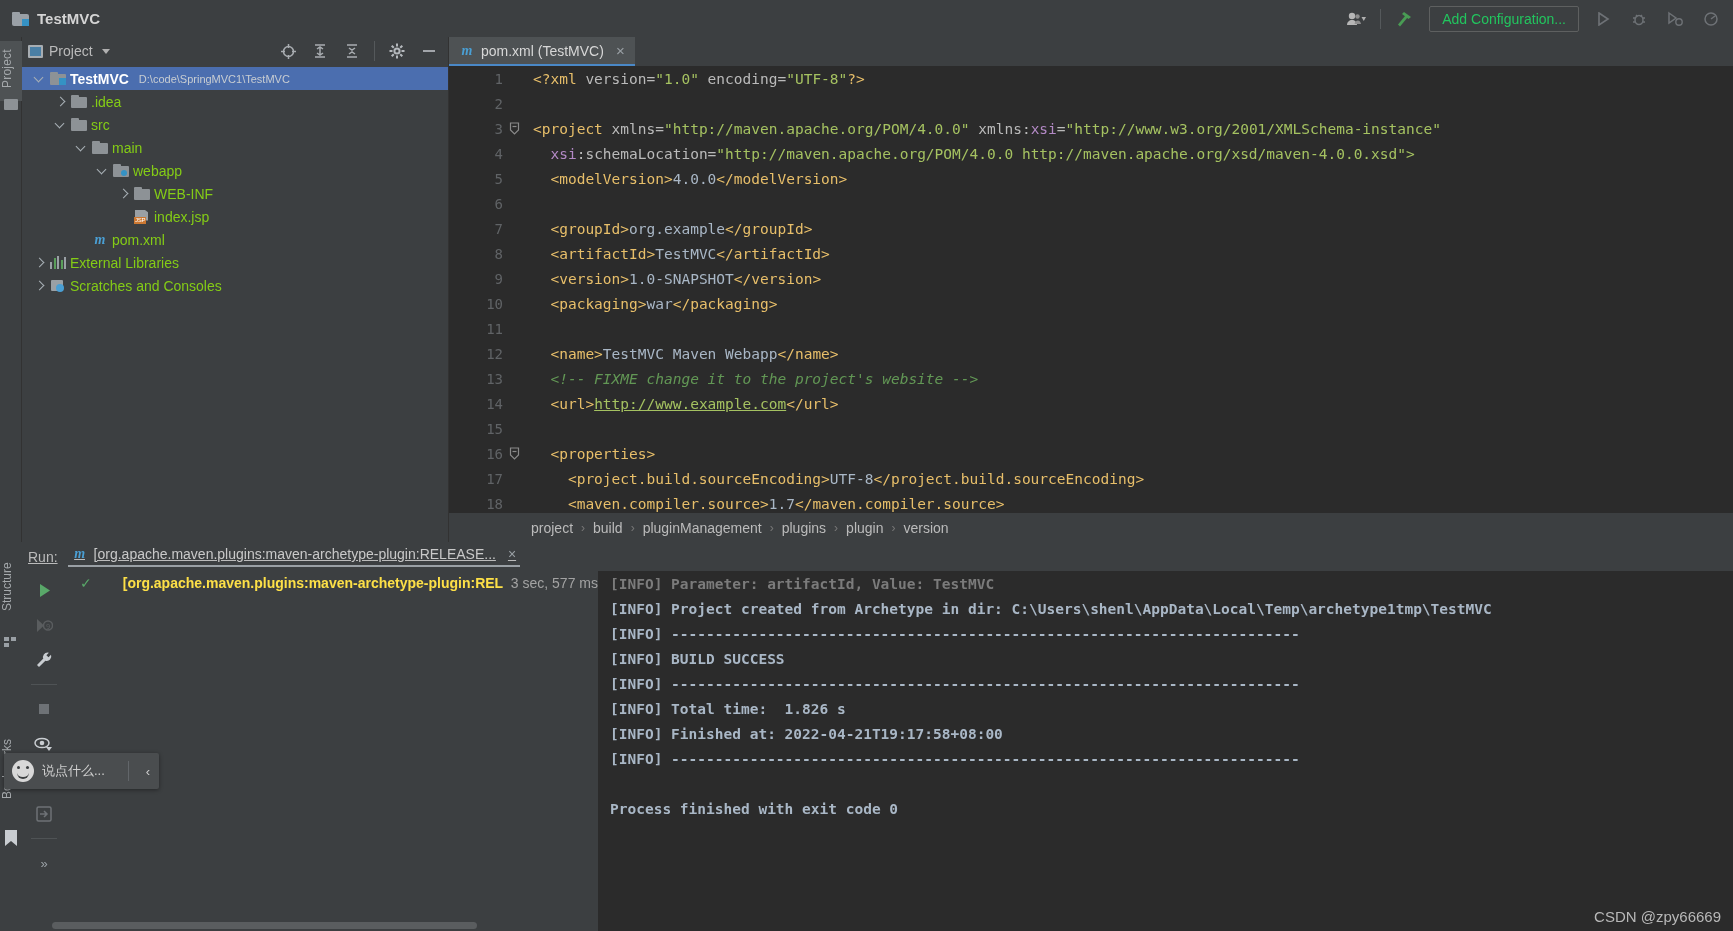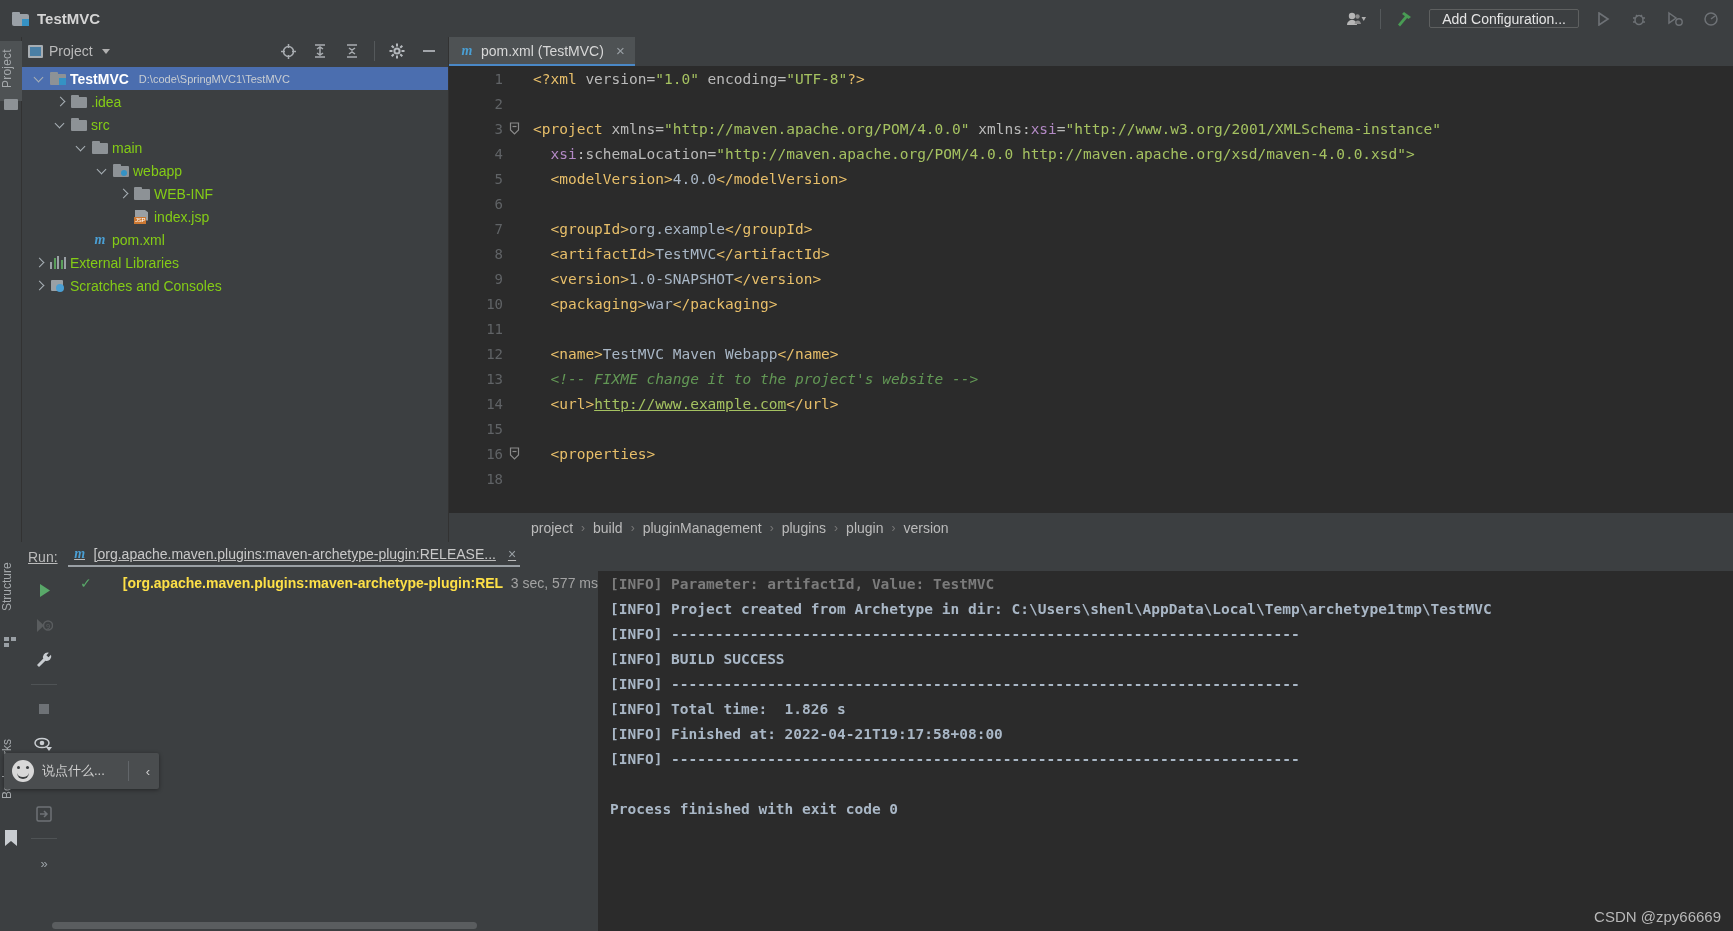--- a/index.html
+++ b/index.html
@@ -32,21 +32,21 @@
     background: #3592c4; z-index: 2;
   }
   .title-right {
     margin-left: auto; display: flex; align-items: center; gap: 0px; padding-right: 4px;
   }
   .tb-btn {
     width: 36px; height: 33px; display: flex; align-items: center; justify-content: center;
   }
   .sep-v { width: 1px; height: 20px; background: #55595b; margin: 0 6px; }
   .addcfg {
-    height: 19px; border: 1px solid #5e6060; background: #3c3f41; color: #e5e5e5;
+    height: 26px; border: 1px solid #5e6060; background: #3c3f41; color: #22c55e;
     font-size: 14px; padding: 0 12px; display: flex; align-items: center; border-radius: 2px;
     margin: 0 6px;
   }
   .caret-dn {
     width: 0; height: 0; border-left: 4px solid transparent; border-right: 4px solid transparent;
     border-top: 5px solid #b0b0b0; margin-left: 3px;
   }
 
   
   .leftstrip {
@@ -475,21 +475,22 @@
         <div class="coderow"><span class="lnum">10</span><span class="fold"></span><span class="ctext"><span class="txt">  </span><span class="tag">&lt;packaging&gt;</span><span class="txt">war</span><span class="tag">&lt;/packaging&gt;</span></span></div>
         <div class="coderow"><span class="lnum">11</span><span class="fold"></span><span class="ctext"></span></div>
         <div class="coderow"><span class="lnum">12</span><span class="fold"></span><span class="ctext"><span class="txt">  </span><span class="tag">&lt;name&gt;</span><span class="txt">TestMVC Maven Webapp</span><span class="tag">&lt;/name&gt;</span></span></div>
         <div class="coderow"><span class="lnum">13</span><span class="fold"></span><span class="ctext"><span class="txt">  </span><span class="com">&lt;!-- FIXME change it to the project's website --&gt;</span></span></div>
         <div class="coderow"><span class="lnum">14</span><span class="fold"></span><span class="ctext"><span class="txt">  </span><span class="tag">&lt;url&gt;</span><span class="lnk">http://www.example.com</span><span class="tag">&lt;/url&gt;</span></span></div>
         <div class="coderow"><span class="lnum">15</span><span class="fold"></span><span class="ctext"></span></div>
         <div class="coderow"><span class="lnum">16</span><span class="fold"><svg width="11" height="13" viewBox="0 0 11 13">
               <path d="M1.5 1h8v7l-4 4-4-4z" fill="none" stroke="#8a8a8a" stroke-width="1.2"></path>
               <path d="M3.5 4.5h4" stroke="#8a8a8a" stroke-width="1.2"></path>
             </svg></span><span class="ctext"><span class="txt">  </span><span class="tag">&lt;properties&gt;</span></span></div>
-        <div class="coderow"><span class="lnum">18</span><span class="fold"></span></div>
+        <div class="coderow"><span class="lnum">17</span><span class="fold"></span><span class="ctext"><span class="txt">    </span><span class="tag">&lt;project.build.sourceEncoding&gt;</span><span class="txt">UTF-8</span><span class="tag">&lt;/project.build.sourceEncoding&gt;</span></span></div>
+        <div class="coderow"><span class="lnum">18</span><span class="fold"></span><span class="ctext"><span class="txt">    </span><span class="tag">&lt;maven.compiler.source&gt;</span><span class="txt">1.7</span><span class="tag">&lt;/maven.compiler.source&gt;</span></span></div>
       </div>
     <div class="breadcrumbs" id="bc">
         <span class="bc">project</span>
         <span class="bcsep">›</span>
         <span class="bc">build</span>
         <span class="bcsep">›</span>
         <span class="bc">pluginManagement</span>
         <span class="bcsep">›</span>
         <span class="bc">plugins</span>
         <span class="bcsep">›</span>

